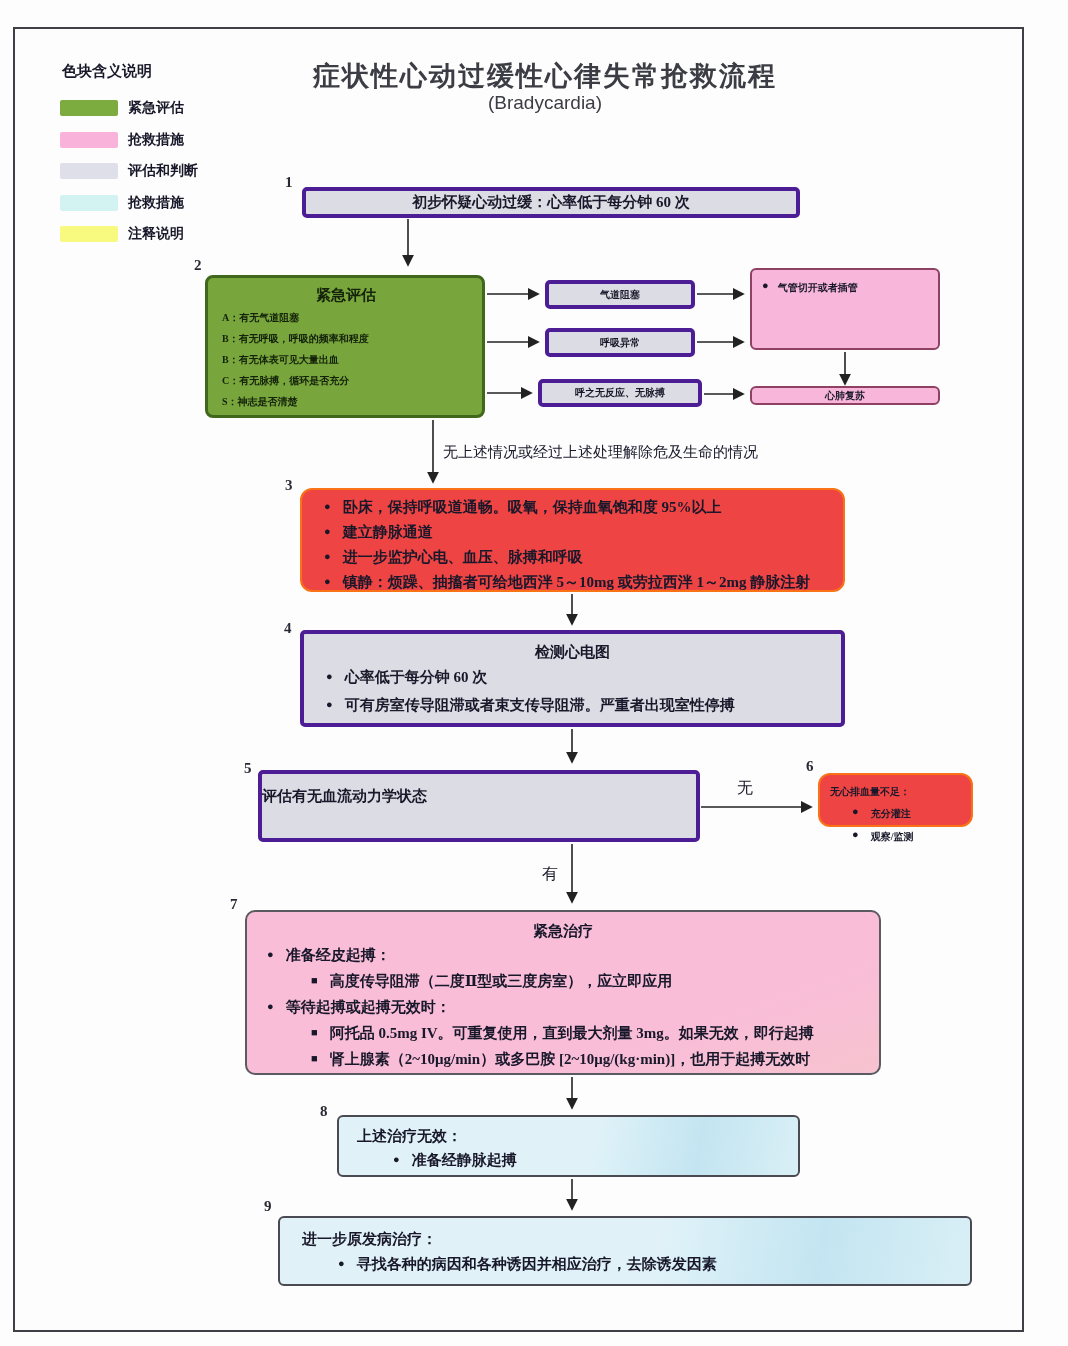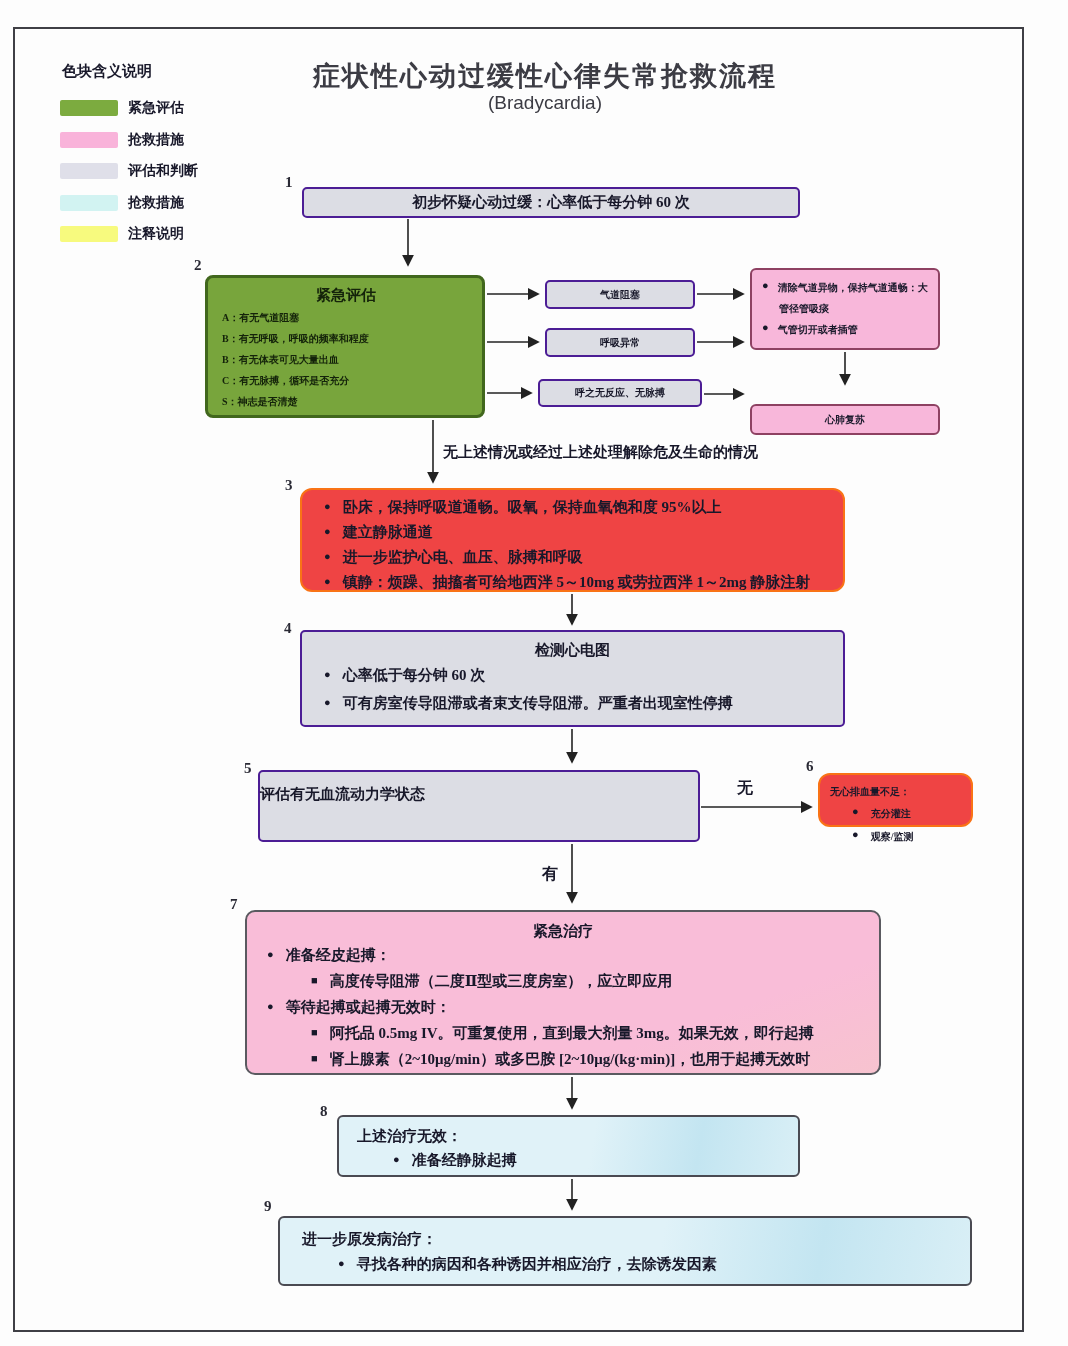--- a/index.html
+++ b/index.html
@@ -24,38 +24,38 @@
   }
   
   .legend-title{position:absolute;left:62px;top:62px;font-size:15px;font-weight:bold;}
   .legend-item{position:absolute;left:60px;height:16px;}
   .legend-swatch{position:absolute;left:0;top:0;width:58px;height:16px;border-radius:2px;}
   .legend-label{position:absolute;left:68px;top:-1px;font-size:14px;font-weight:bold;white-space:nowrap;}
   
   .node{position:absolute;box-sizing:border-box;font-weight:bold;}
   .num{position:absolute;font-size:15px;font-weight:bold;color:#2a2a35;}
   .center{display:flex;align-items:center;justify-content:center;text-align:center;}
-  .gray{background:#dcdde4;border:2px solid #4c1d95;border-radius:5px;}
+  .gray{background:#dcdde4;border:4px solid #4c1d95;border-radius:5px;}
   .green{background:#78a53c;border:3px solid #41671d;border-radius:8px;color:#14230a;}
   .pink{background:#f8b7da;border:2px solid #8e4162;border-radius:6px;}
   .cyan{background:#ef4444;border:2px solid #f97316;border-radius:12px;}
   .cyan-wash{background:linear-gradient(100deg,#e0f2f8 55%,#c3e5f1 78%,#d9eff6);border:2px solid #4a4a52;border-radius:6px;}
   .pink-big{background:linear-gradient(160deg,#f9bdd8 70%,#f7c3cf);border:2px solid #5a5a60;border-radius:10px;}
   .fs14{font-size:10px;}
   .fs15{font-size:15px;}
   
   .bl{position:relative;line-height:25px;white-space:nowrap;}
   .dot::before{content:"●";font-size:11px;margin-right:12px;position:relative;top:-2px;}
   .sq::before{content:"■";font-size:11px;margin-right:12px;position:relative;top:-2px;}
   .indent2{margin-left:44px;}
   .node-title{text-align:center;line-height:24px;}
   .wrapli{white-space:normal;line-height:21px;padding-left:17px;text-indent:-17px;}
   .wrapli::before{content:"●";font-size:11px;margin-right:9px;position:relative;top:-2px;}
   
-  .edge-label{position:absolute;font-size:15px;font-weight:bold;white-space:nowrap;}
+  .edge-label{position:absolute;font-size:15px;font-weight:normal;white-space:nowrap;}
   svg.arrows{position:absolute;left:0;top:0;pointer-events:none;}
 </style>
 </head>
 <body>
 
 <div id="page">
   <div id="frame"></div>
 
   <div class="title">症状性心动过缓性心律失常抢救流程</div>
   <div class="subtitle">(Bradycardia)</div>
@@ -101,25 +101,24 @@
     <div class="fs14" style="line-height:21px;white-space:nowrap">B：有无体表可见大量出血</div>
     <div class="fs14" style="line-height:21px;white-space:nowrap">C：有无脉搏，循环是否充分</div>
     <div class="fs14" style="line-height:21px;white-space:nowrap">S：神志是否清楚</div>
   </div>
 
   <div class="node gray center fs14" style="left:545px;top:280px;width:150px;height:29px">气道阻塞</div>
   <div class="node gray center fs14" style="left:545px;top:328px;width:150px;height:29px">呼吸异常</div>
   <div class="node gray center fs14" style="left:538px;top:379px;width:164px;height:28px">呼之无反应、无脉搏</div>
 
   <div class="node pink fs14" style="left:750px;top:268px;width:190px;height:82px;padding:7px 8px 0 10px">
-    <div class="wrapli">清除气道异物，保持气道通畅：大管径管吸痰</div>
     <div class="wrapli">气管切开或者插管</div>
   </div>
 
-  <div class="node pink center fs14" style="left:750px;top:404px;width:190px;height:31px">心肺复苏</div>
+  <div class="node pink center fs14" style="left:750px;top:386px;width:190px;height:19px">心肺复苏</div>
 
   <div class="edge-label" style="left:443px;top:443px">无上述情况或经过上述处理解除危及生命的情况</div>
 
   <div class="node cyan fs15" style="left:300px;top:488px;width:545px;height:104px;padding:5px 0 0 22px">
     <div class="bl dot" style="line-height:24px">卧床，保持呼吸道通畅。吸氧，保持血氧饱和度 95%以上</div>
     <div class="bl dot" style="line-height:24px">建立静脉通道</div>
     <div class="bl dot" style="line-height:24px">进一步监护心电、血压、脉搏和呼吸</div>
     <div class="bl dot" style="line-height:24px">镇静：烦躁、抽搐者可给地西泮 5～10mg 或劳拉西泮 1～2mg 静脉注射</div>
   </div>
 

